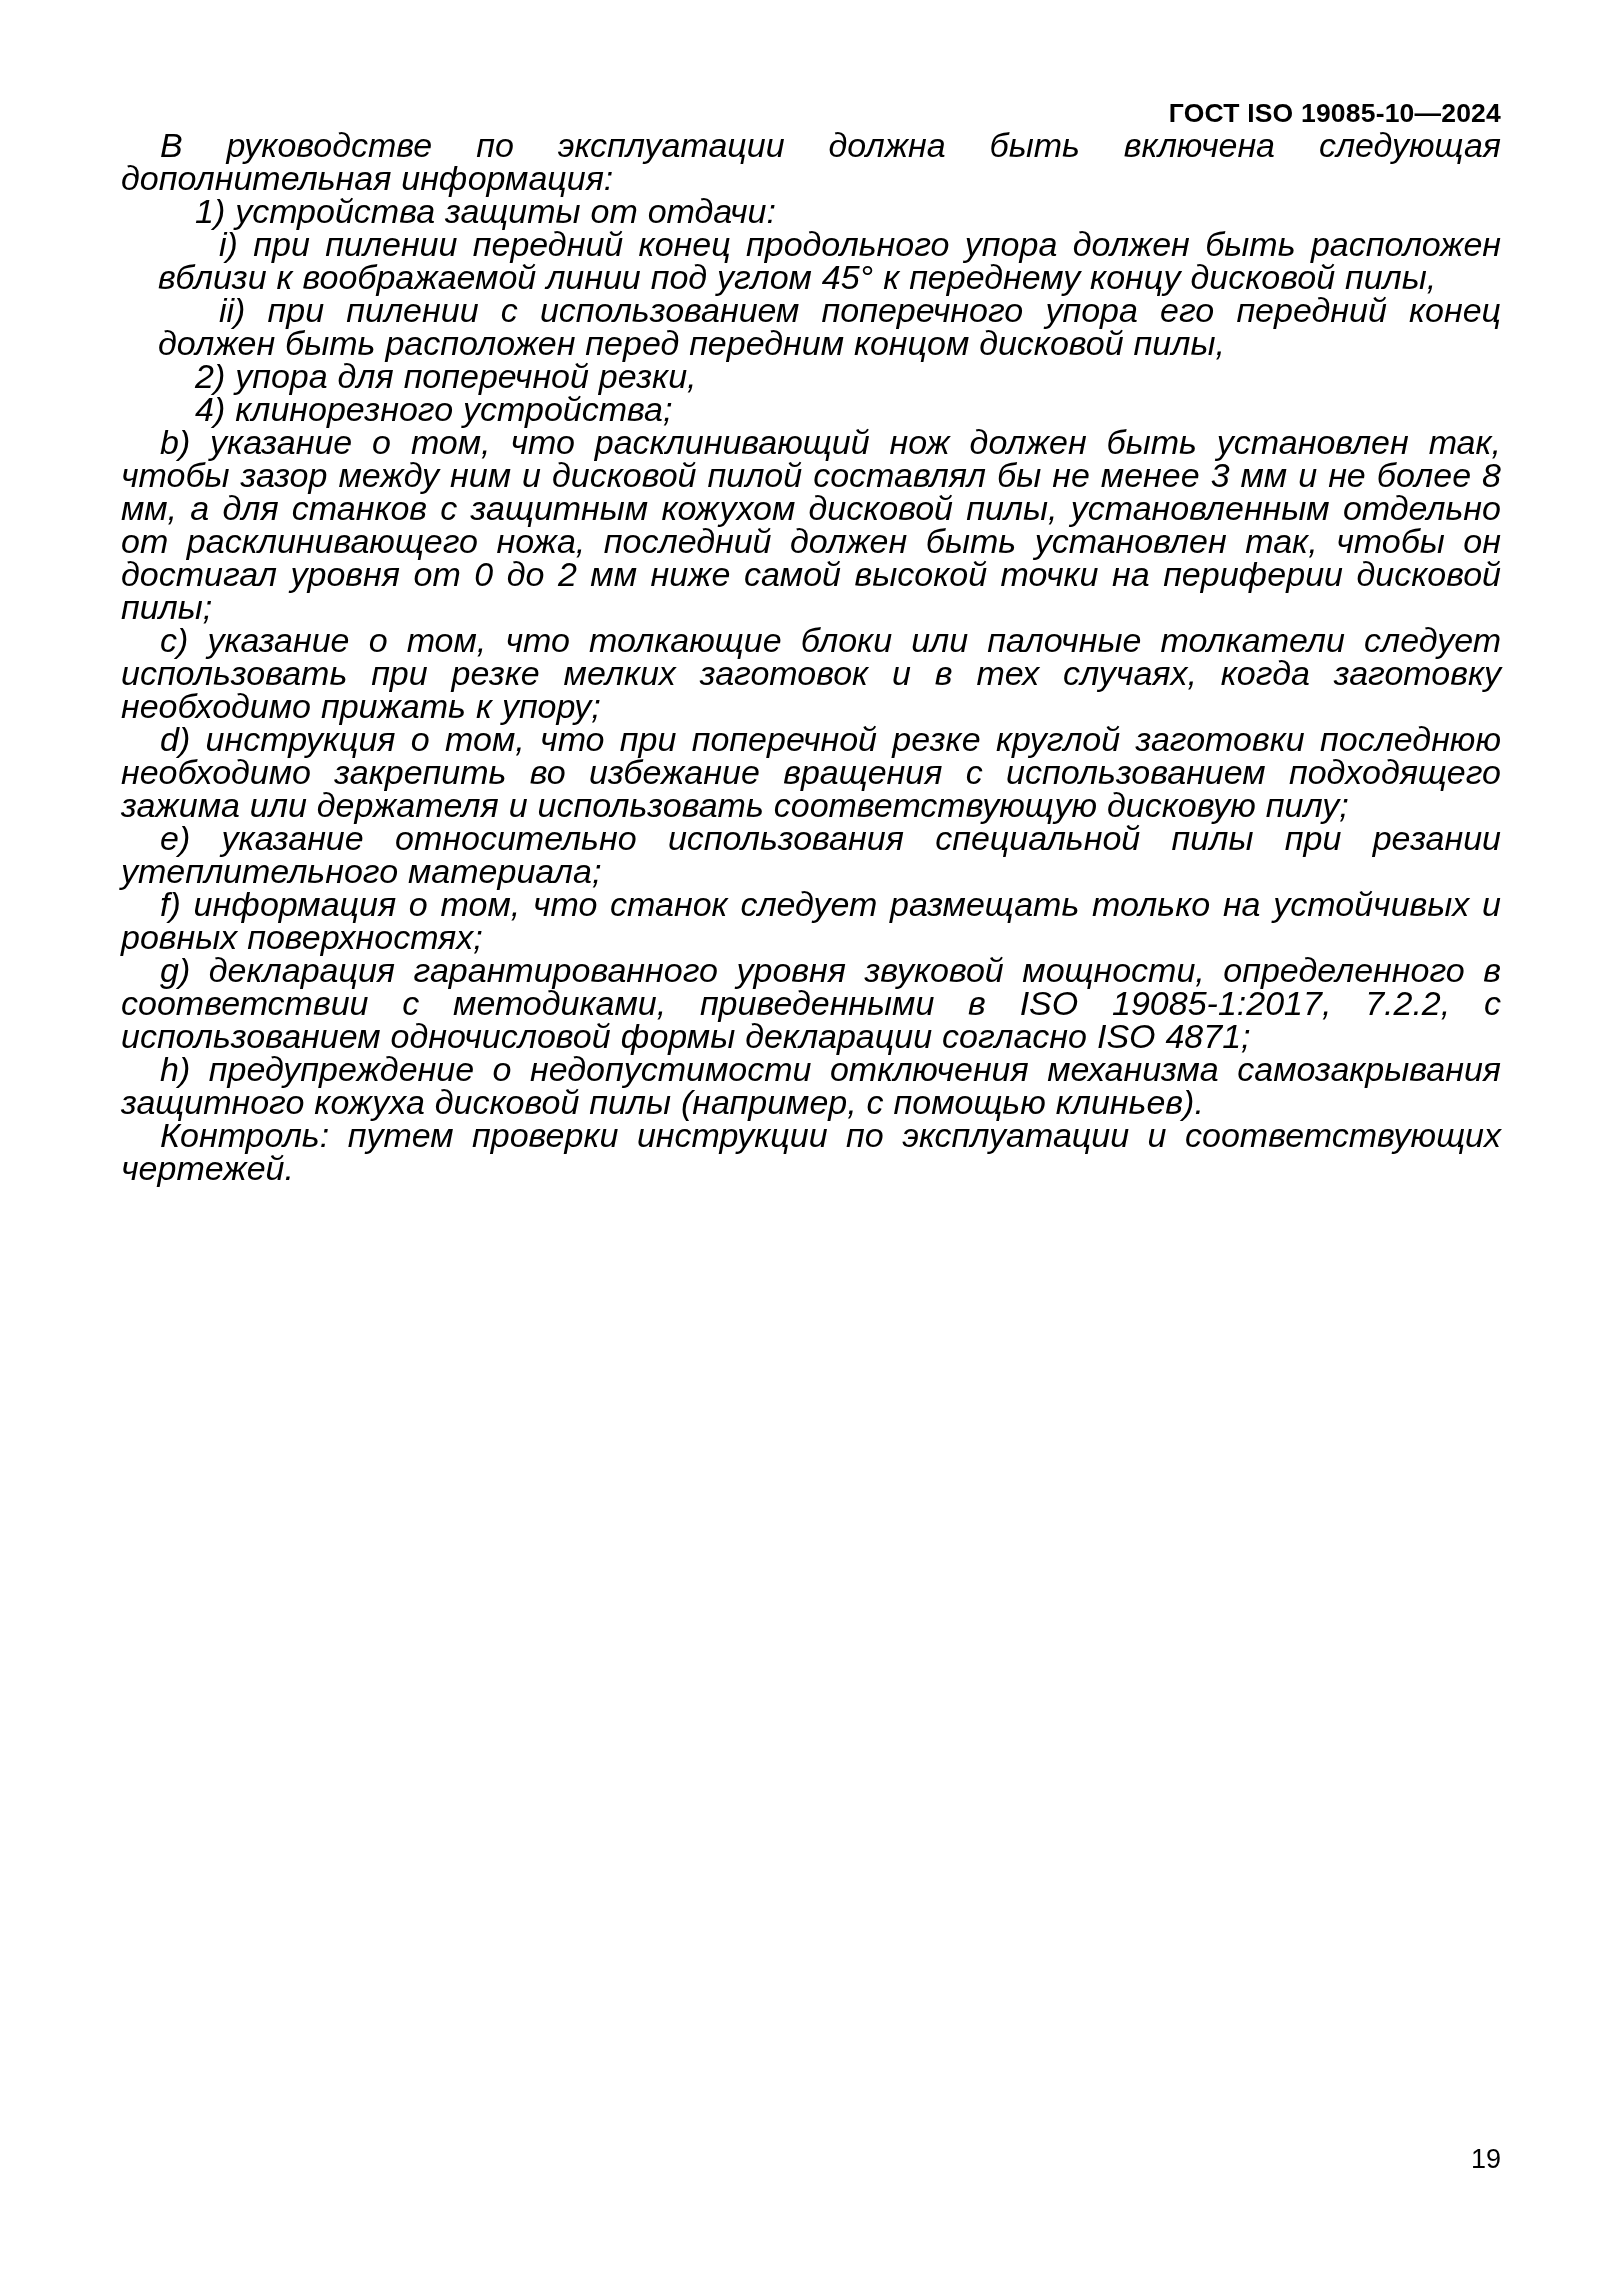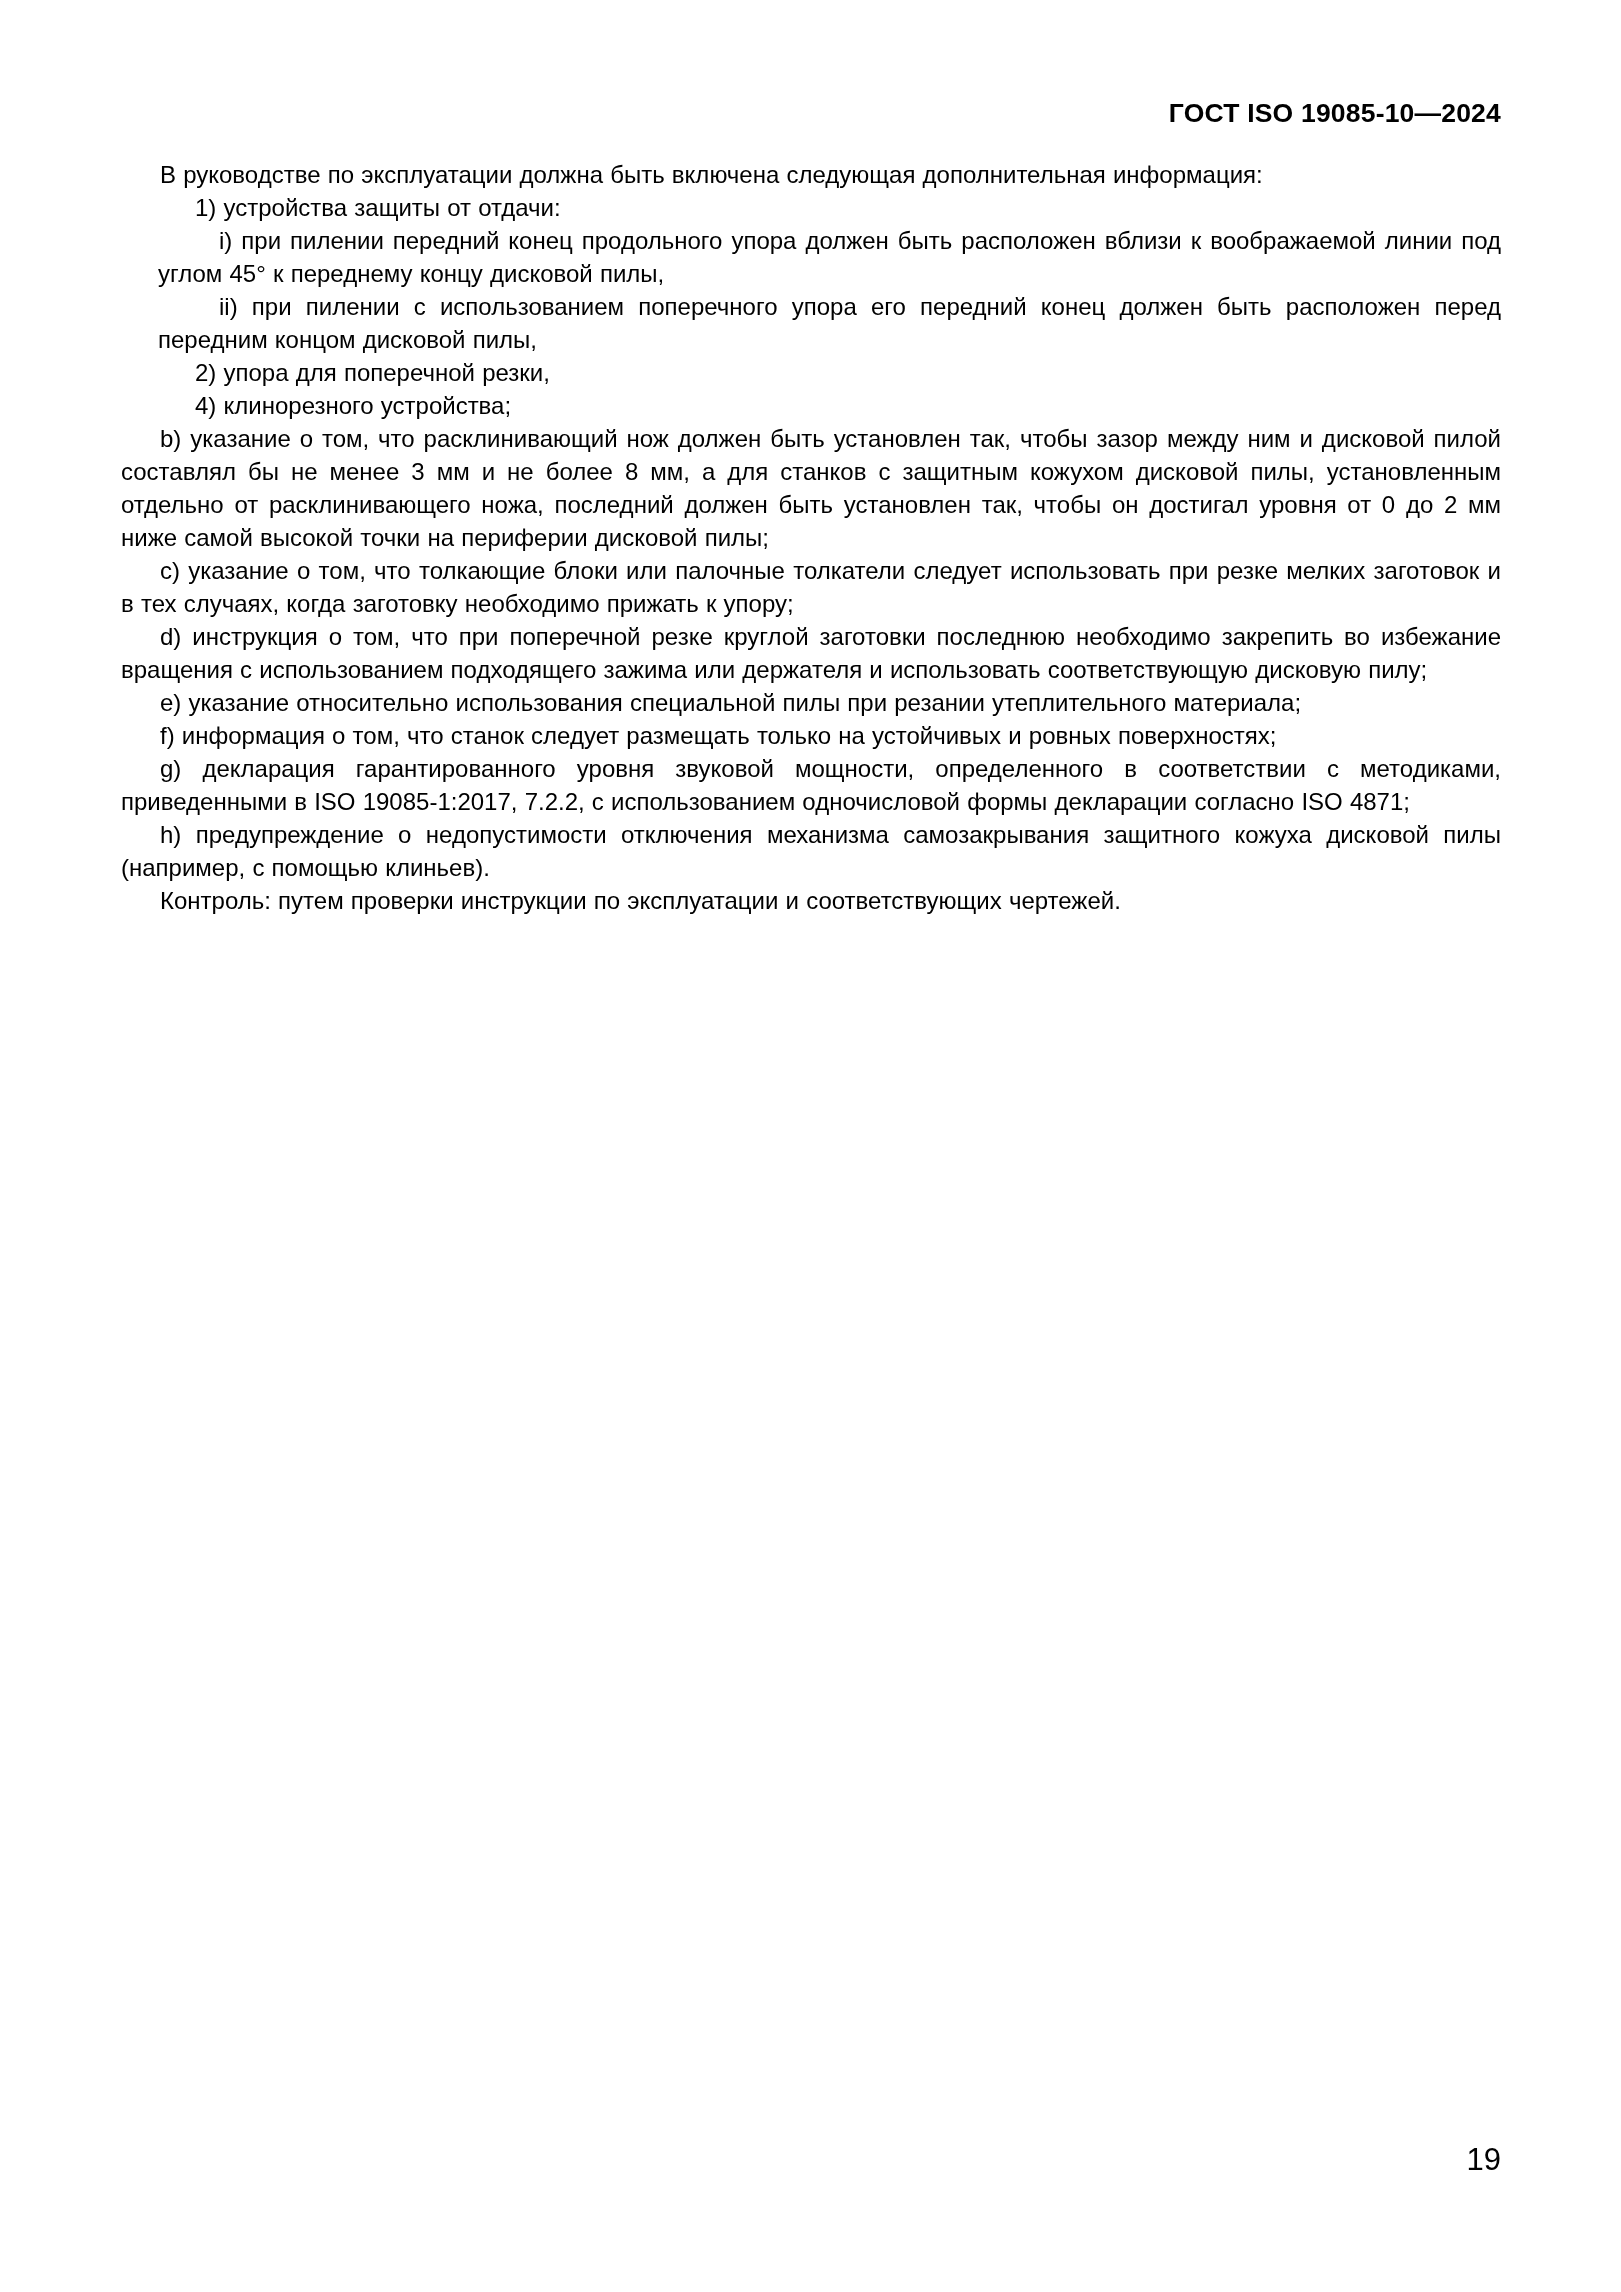--- a/index.html
+++ b/index.html
@@ -20,35 +20,35 @@
     background: #ffffff;
   }
   .page-header {
     text-align: right;
     font-weight: bold;
     font-size: 26.5px;
     line-height: 31px;
     letter-spacing: 0.2px;
   }
   .doc-body {
-    margin-top: 29px;
-    font-size: 24px;
+    font-size: 34px;
     line-height: 33px;
     text-align: justify;
     hyphens: manual;
     word-spacing: 0.5px;
+    font-style: italic;
   }
   .doc-body p { text-indent: 39px; }
   .doc-body p.l1 { text-indent: 74px; }
   .doc-body p.l2 { margin-left: 37px; text-indent: 61px; }
   .page-footer {
     position: absolute;
     top: 2145px;
     right: 120px;
-    font-size: 31px;
+    font-size: 27px;
     line-height: 29px;
     text-align: right;
   }
 </style>
 </head>
 <body>
 
 <div class="page">
 
   <div class="page-header">

